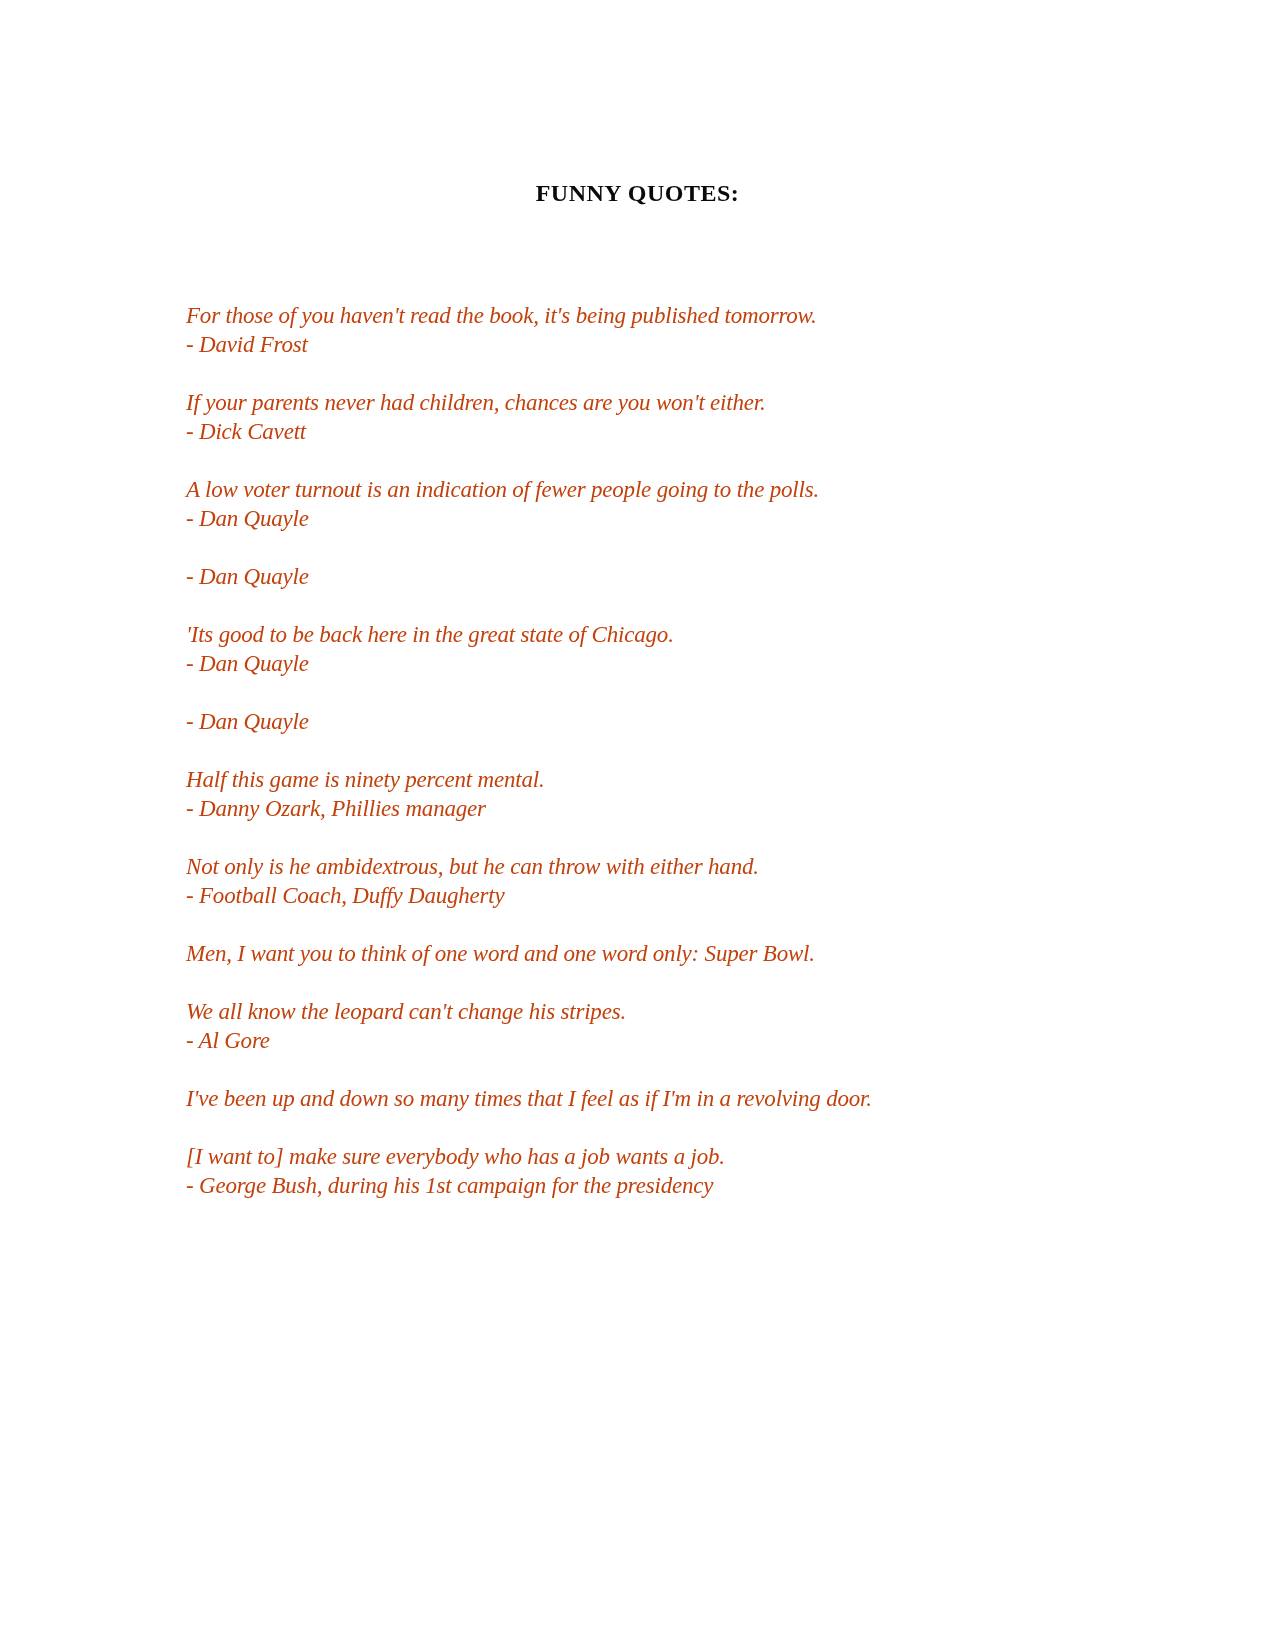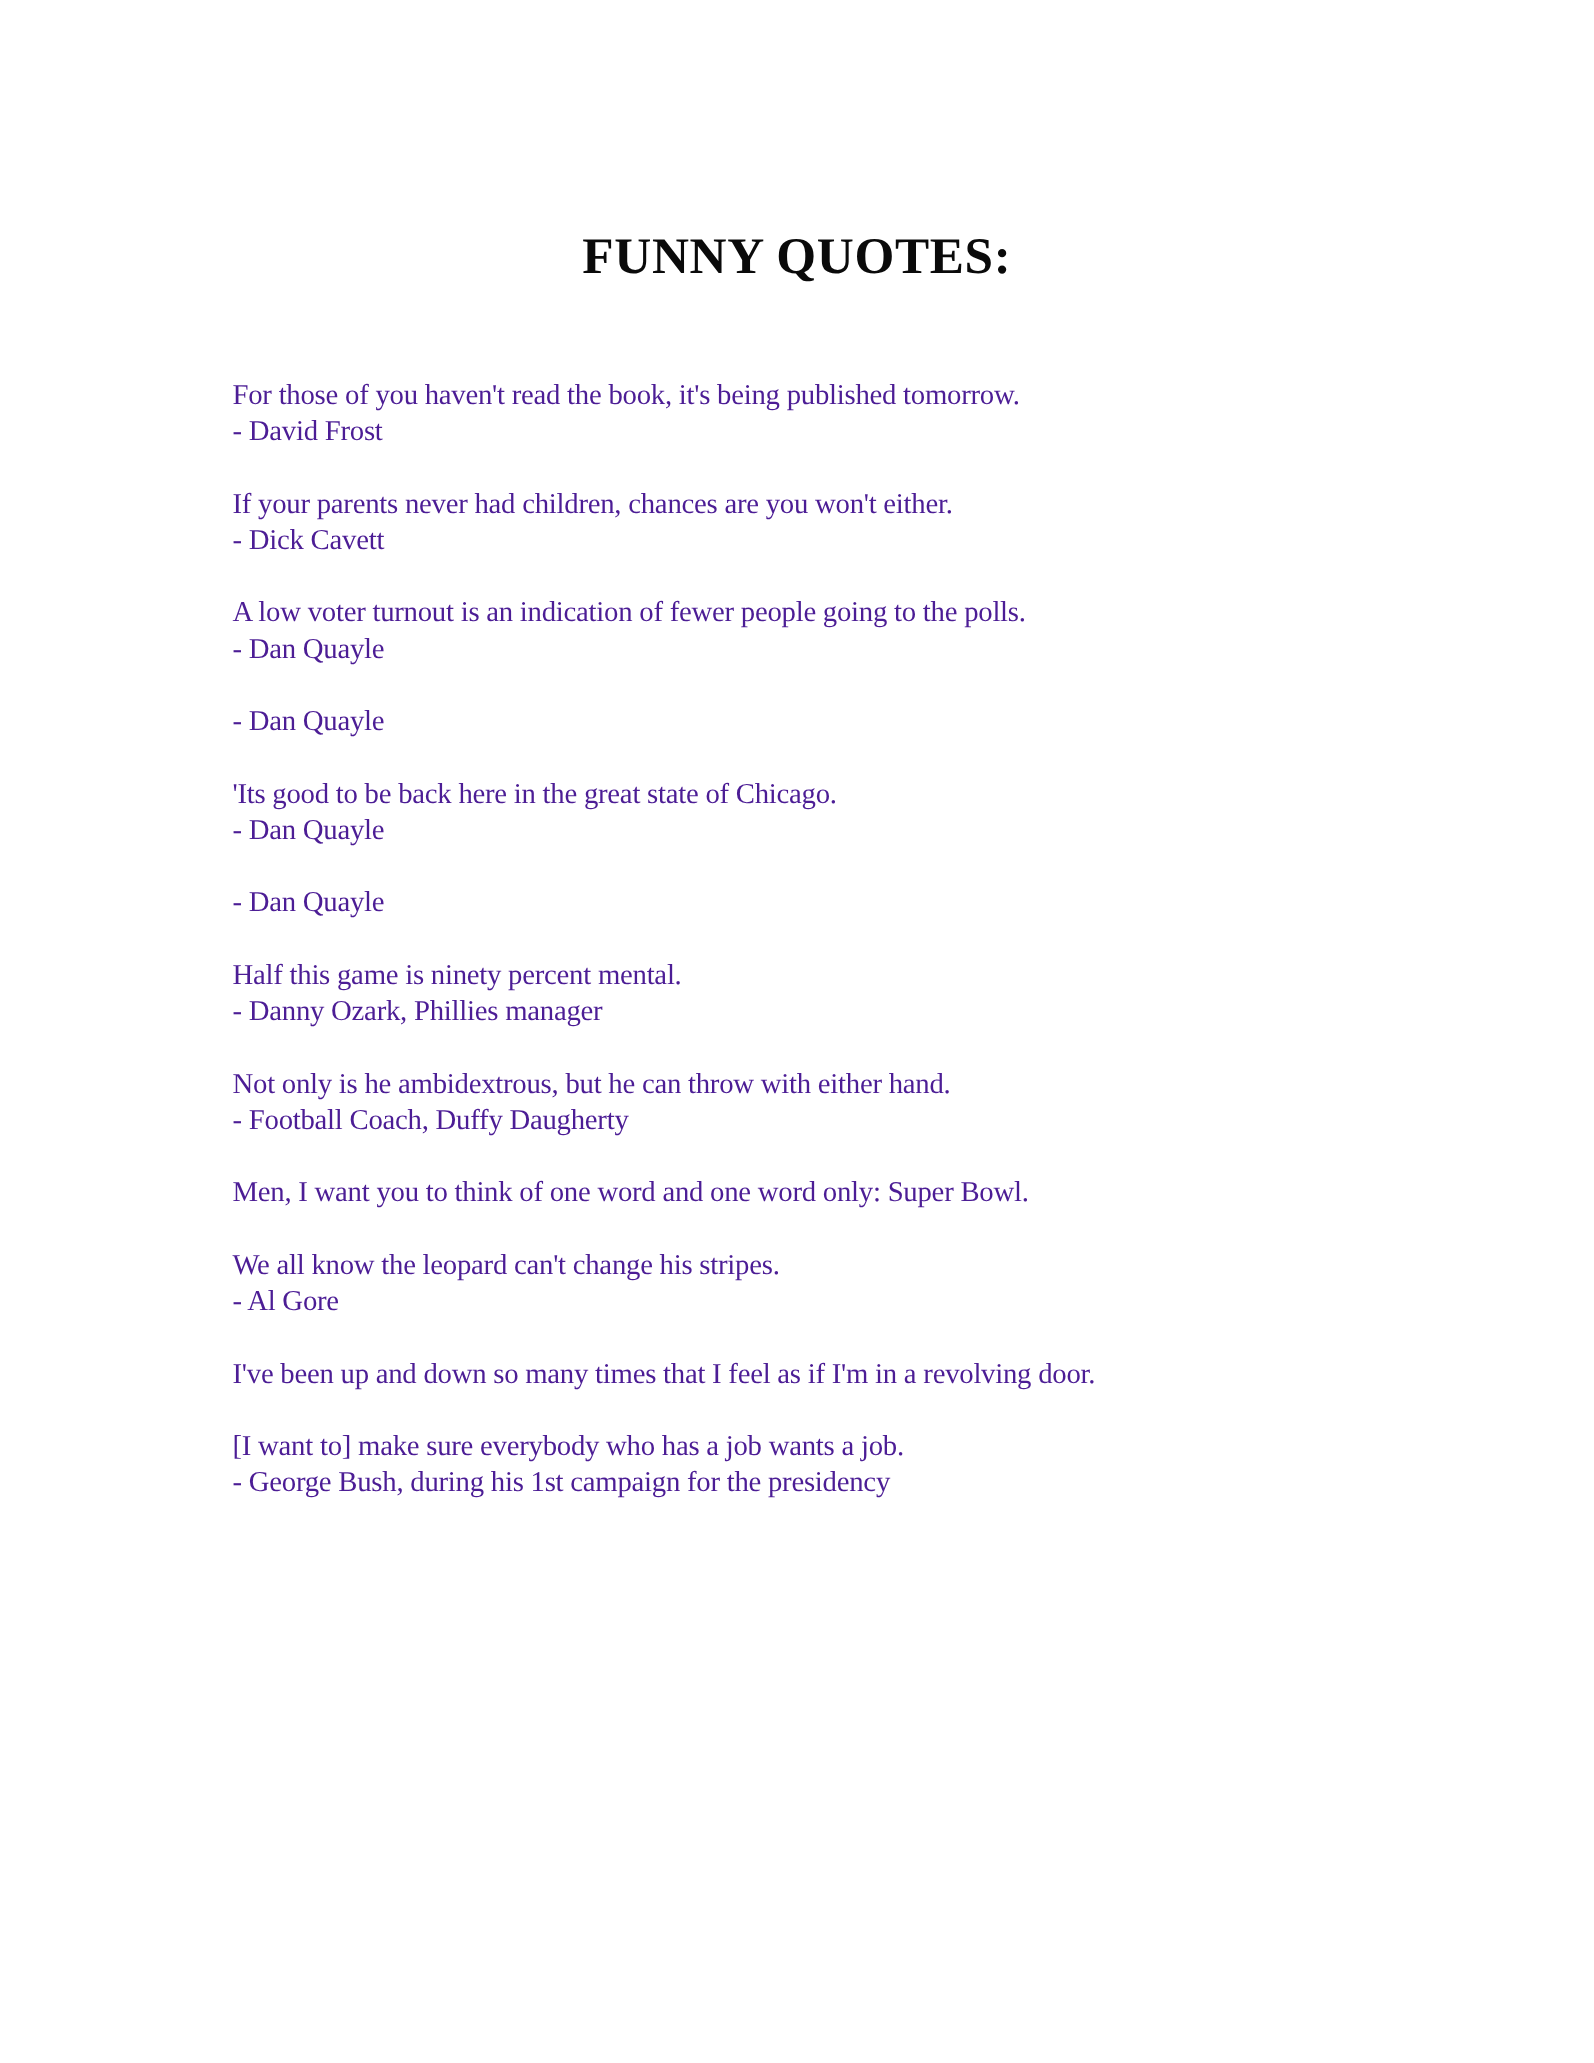--- a/index.html
+++ b/index.html
@@ -20,42 +20,43 @@
     inset: 0;
     background: #ffffff;
   }
   .doc-title {
     position: absolute;
     top: 180px;
     left: 0;
     width: 100%;
     margin: 0;
     text-align: center;
-    font-size: 41px;
+    font-size: 24px;
     font-weight: bold;
     letter-spacing: 0.5px;
     color: #0a0a0a;
     font-family: "Liberation Serif", "DejaVu Serif", serif;
   }
   .quotes {
     position: absolute;
     top: 301px;
     left: 186px;
     width: 960px;
   }
   .quote-block {
     margin: 0 0 29px 0;
   }
   .quote-line, .attr-line {
     display: block;
     font-size: 23px;
     line-height: 29px;
     letter-spacing: -0.2px;
     white-space: nowrap;
-    color: #4c1d95;
+    color: #c2410c;
+    font-style: italic;
   }
 </style>
 </head>
 <body>
 
 <div class="page">
   <h1 class="doc-title">FUNNY QUOTES:</h1>
 
   <div class="quotes">
   <div class="quote-block">

